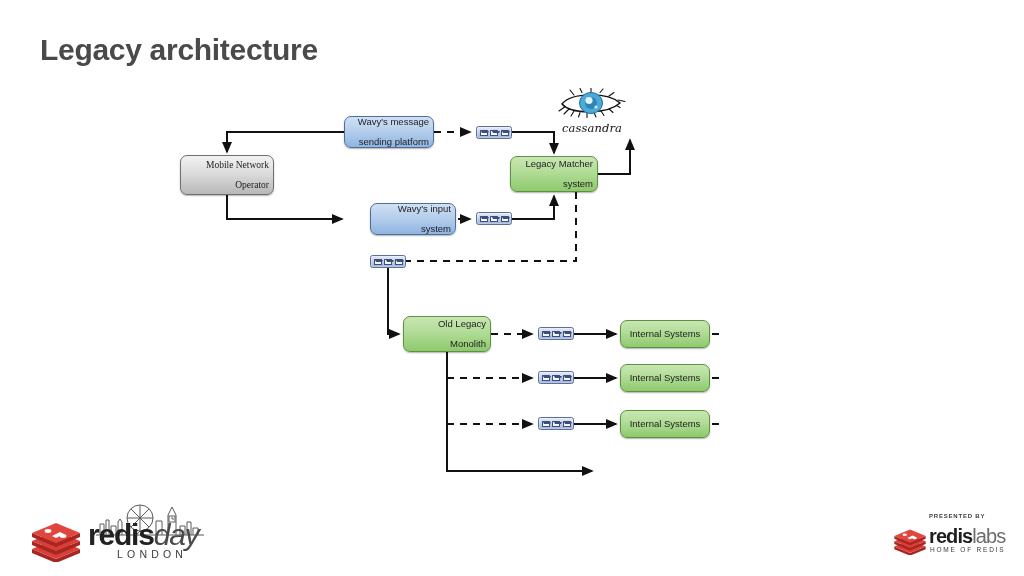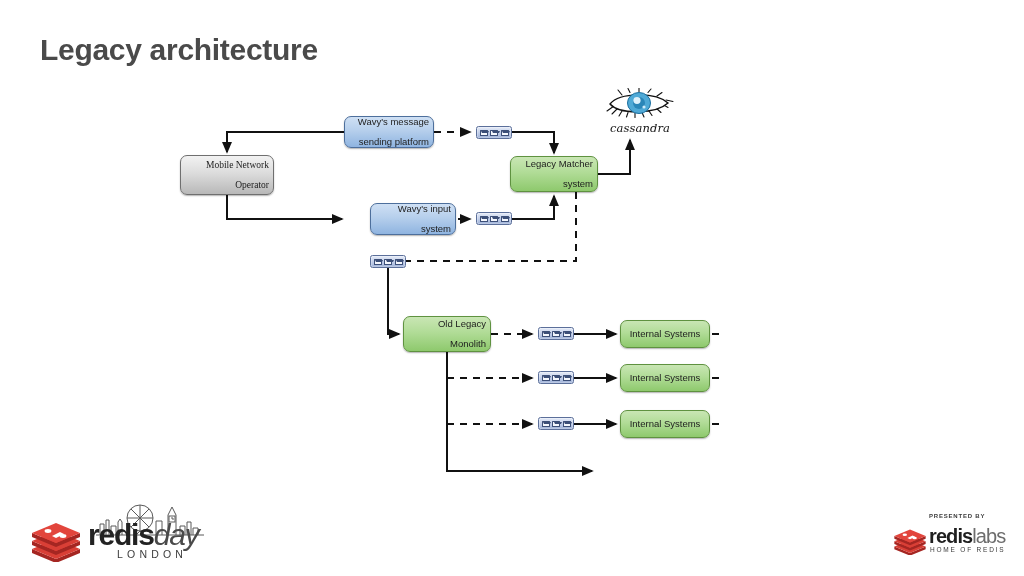--- a/index.html
+++ b/index.html
@@ -113,21 +113,21 @@
     left: 0.5px; top: 0;
     width: 6px; height: 3px;
     border-left: 0.75px solid transparent;
     border-right: 0.75px solid transparent;
     border-top: 2.5px solid #3c4f78;
   }
 
   
   #cassandra {
     position: absolute;
-    left: 604px;
+    left: 556px;
     top: 88px;
     width: 72px;
     height: 48px;
     text-align: center;
   }
   #cassandra .eye-wrap { width: 72px; height: 30px; }
   #cassandra .cass-text {
     font-family: "DejaVu Serif", serif;
     font-style: italic;
     font-size: 11.5px;

